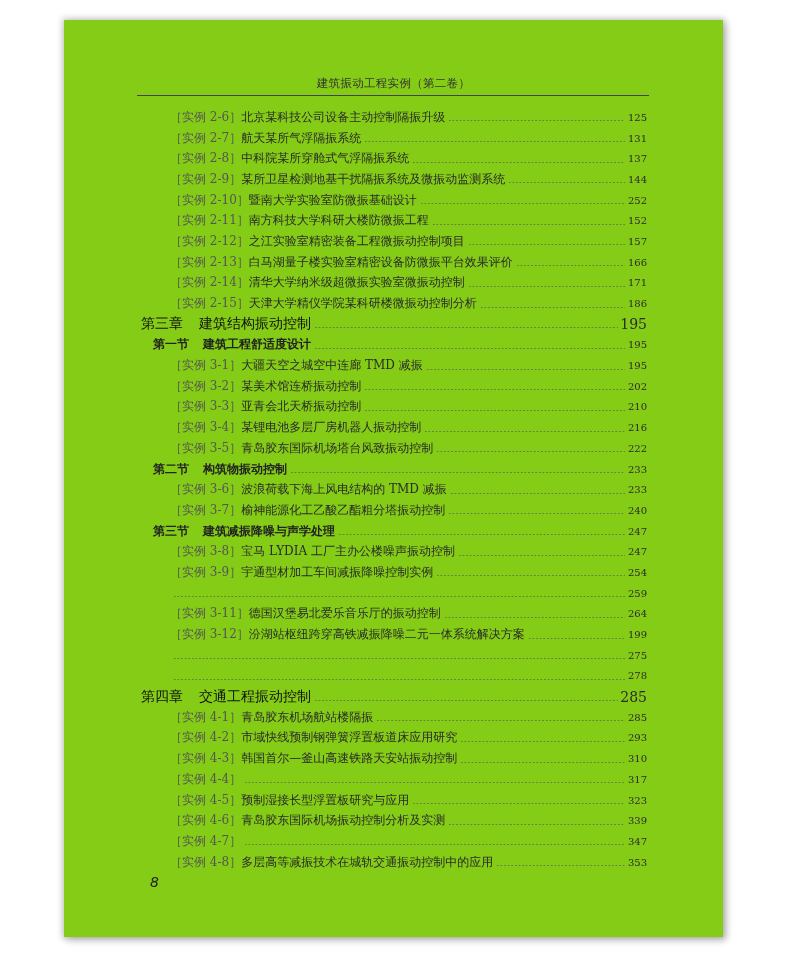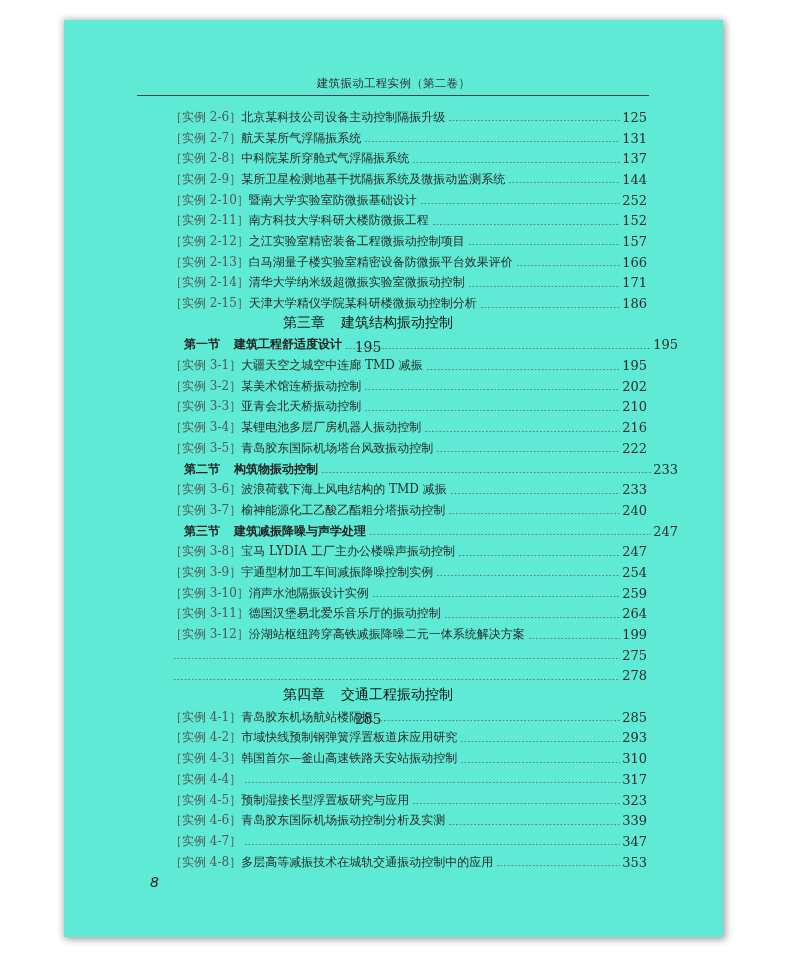--- a/index.html
+++ b/index.html
@@ -7,21 +7,21 @@
     width: 790px; height: 957px;
     background: #ffffff;
     position: relative;
     overflow: hidden;
     font-family: "DejaVu Serif", "Liberation Serif", serif;
   }
   .page {
     position: absolute;
     left: 64px; top: 20px;
     width: 659px; height: 917px;
-    background: #5eead4;
+    background: #84cc16;
     box-shadow: 0 0 6px 2px rgba(0,0,0,0.18), 3px 3px 8px rgba(0,0,0,0.22);
   }
   .running-header {
     position: absolute;
     left: 0; right: 0;
     top: 56px;
     text-align: center;
     font-family: "DejaVu Sans", "Liberation Sans", sans-serif;
     font-size: 11.5px;
     color: #333;
@@ -55,28 +55,28 @@
     flex: 1;
     height: 1px;
     margin: 0 2px 0 3px;
     align-self: center;
     margin-top: 7px;
     background-image: radial-gradient(circle, #555 0.6px, transparent 0.8px);
     background-size: 3.6px 2px;
     background-repeat: repeat-x;
   }
   .row .page-num {
-    font-size: 13px;
+    font-size: 10px;
     color: #2a2a2a;
     min-width: 20px;
     text-align: right;
   }
   .row.entry { margin-left: 106px; width: 477px; font-size: 12px; }
-  .row.section { margin-left: 120px; width: 494px; font-size: 12px; }
-  .row.chapter { margin-left: 51px; width: 506px; font-size: 14px; flex-direction: column; }
+  .row.section { margin-left: 89px; width: 494px; font-size: 12px; }
+  .row.chapter { margin-left: 77px; width: 506px; font-size: 14px; }
   .row.chapter .page-num { font-size: 14px; }
   .row.section .lbl, .row.chapter .lbl {
     font-family: "DejaVu Sans", "Liberation Sans", sans-serif;
     font-weight: bold;
     color: #222;
   }
   .row.chapter .lbl { font-weight: normal; color: #111; font-size: 14px; }
   .row.chapter .ttl {
     font-family: "DejaVu Sans", "Liberation Sans", sans-serif;
     color: #111;
@@ -286,24 +286,20 @@
       </div>
       <div class="row entry">
         <span class="label-wrap">
           <span class="tag">［实例 3-9］</span>
           <span class="ttl">宇通型材加工车间减振降噪控制实例</span>
         </span>
         <span class="dots"></span>
         <span class="page-num">254</span>
       </div>
       <div class="row entry">
-        <span class="label-wrap">
-          <span class="tag">［实例 3-10］</span>
-          <span class="ttl">消声水池隔振设计实例</span>
-        </span>
         <span class="dots"></span>
         <span class="page-num">259</span>
       </div>
       <div class="row entry">
         <span class="label-wrap">
           <span class="tag">［实例 3-11］</span>
           <span class="ttl">德国汉堡易北爱乐音乐厅的振动控制</span>
         </span>
         <span class="dots"></span>
         <span class="page-num">264</span>

